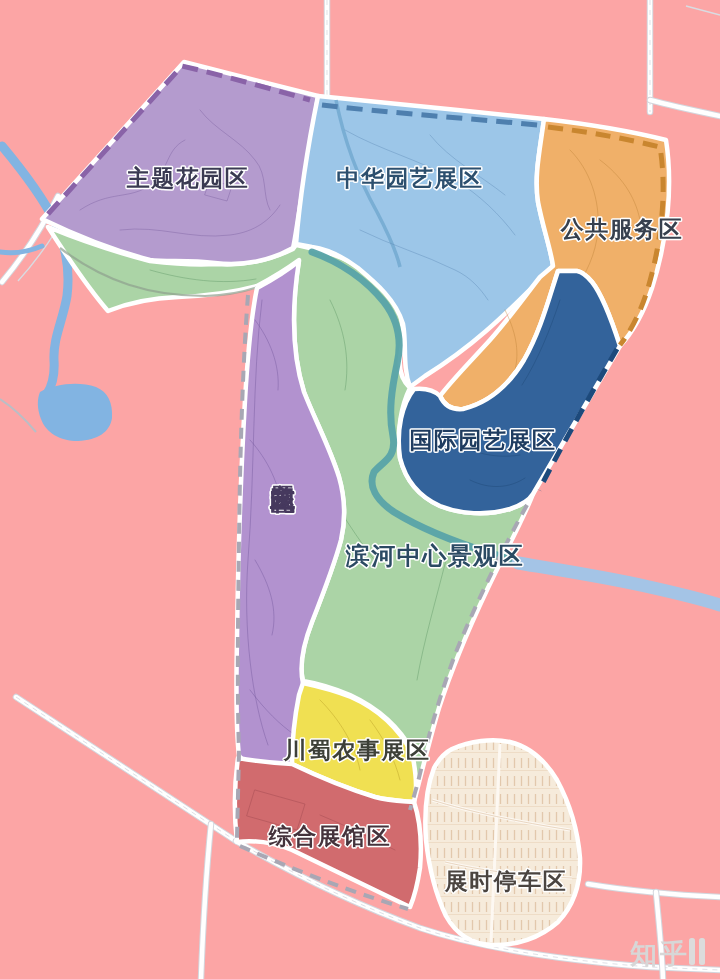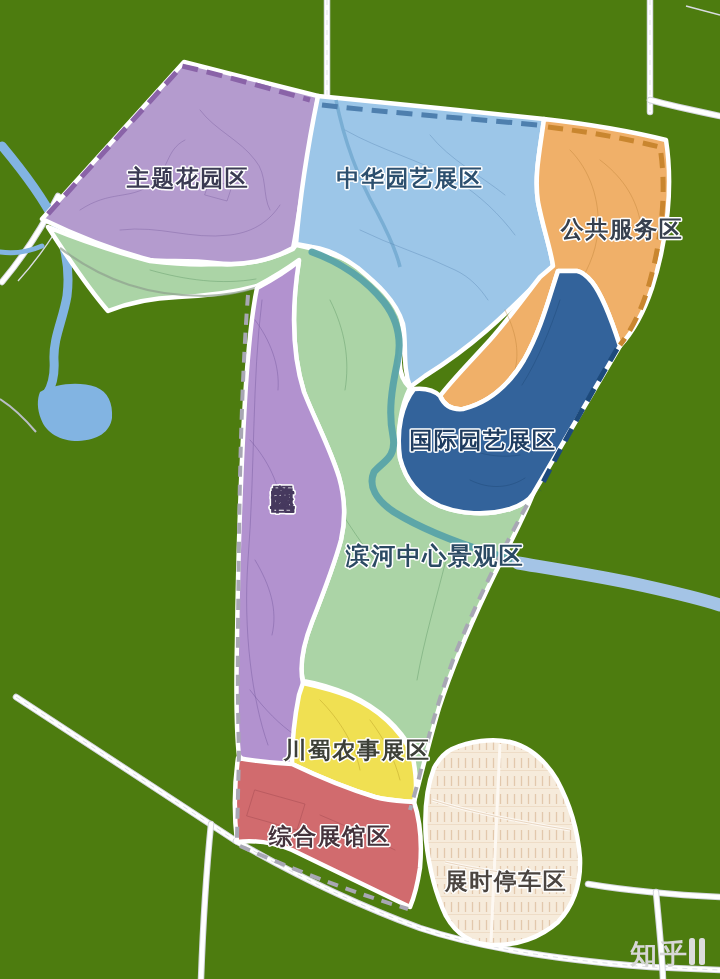--- a/index.html
+++ b/index.html
@@ -1,16 +1,16 @@
 <!DOCTYPE html>
 <html><head>
 <meta charset="utf-8">
 <style>
   html,body{margin:0;padding:0;background:#ffffff;}
-  .stage{position:relative;width:720px;height:979px;background:#4d7c0f;overflow:hidden;
+  .stage{position:relative;width:720px;height:979px;background:#fca5a5;overflow:hidden;
          font-family:"Liberation Sans","DejaVu Sans",sans-serif;}
   svg{display:block;}
   .zone{stroke:#ffffff;stroke-width:4.5;stroke-linejoin:round;}
   .tex{fill:none;stroke-linecap:round;opacity:.45;}
   .zone-label{font-family:"Liberation Sans","DejaVu Sans",sans-serif;font-weight:700;
               letter-spacing:1.5px;stroke:#ffffff;stroke-width:3px;paint-order:stroke;
               stroke-linejoin:round;text-anchor:middle;}
   .v-label{writing-mode:vertical-rl;text-orientation:upright;text-anchor:start;}
   .road-casing{fill:none;stroke:#d3d6dd;stroke-width:6.5;stroke-linecap:round;}
   .road-fill{fill:none;stroke:#ffffff;stroke-width:4.5;stroke-linecap:round;}

